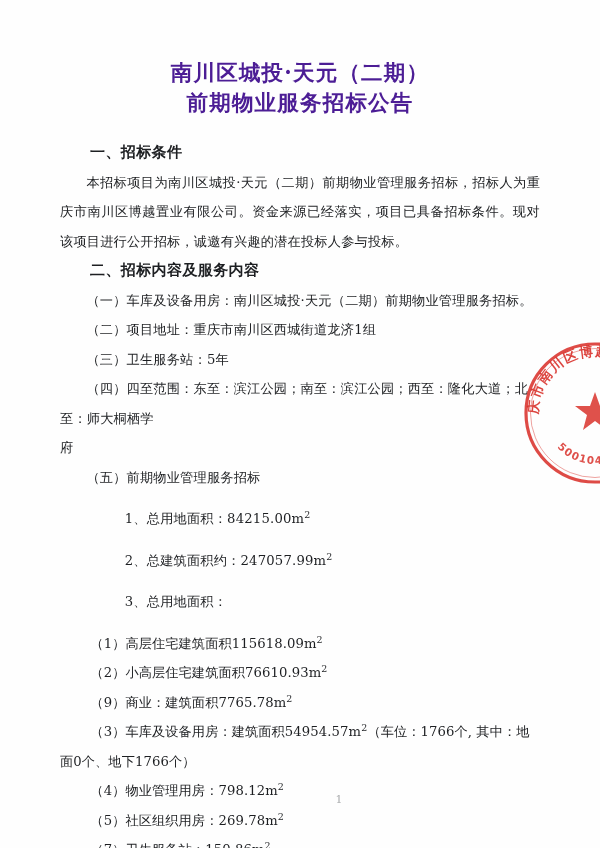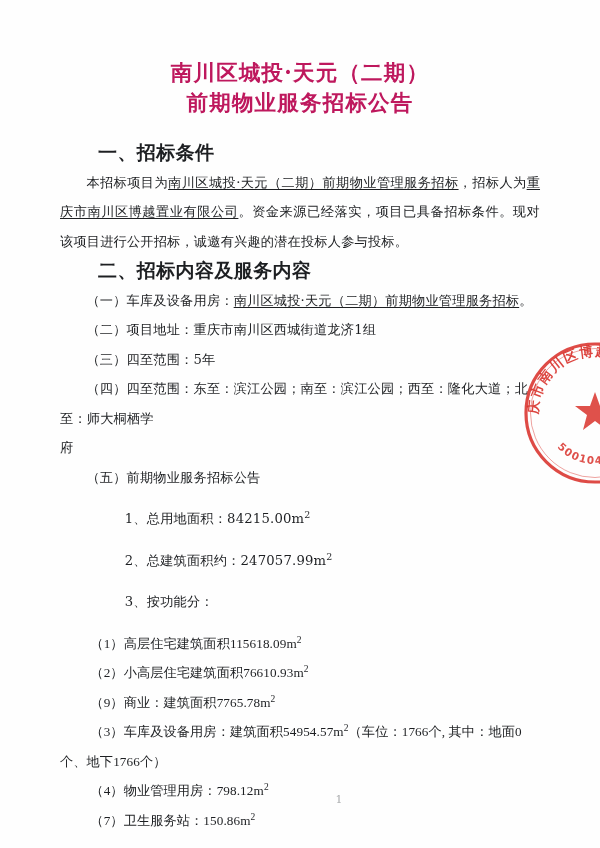--- a/index.html
+++ b/index.html
@@ -22,53 +22,53 @@
   
   .doc-title {
     margin: 0;
     padding-top: 58px;
     text-align: center;
     font-family: "DejaVu Serif", "Liberation Serif", serif;
     font-weight: 700;
     font-size: 21.5px;
     line-height: 30px;
     letter-spacing: 1.2px;
-    color: #be185d;
+    color: #4c1d95;
   }
   .doc-title .line2 {
     display: block;
   }
 
   
   .body {
     position: relative;
     margin-top: 20px;
     padding: 0 60px 0 60px;
     font-size: 13.2px;
     line-height: 29.5px;
     color: #1d1f22;
   }
 
   .sec-head {
     font-weight: 700;
     text-indent: 2em;
     letter-spacing: 0.4px;
-    font-size: 19px;
+    font-size: 15px;
     margin: 0;
   }
 
   .para {
     text-indent: 2em;
     text-align: justify;
     text-justify: inter-ideograph;
     letter-spacing: 0.2px;
     margin: 0;
   }
 
-  .u { text-decoration: underline; text-underline-offset: 2px; margin-top: 8px; }
+  .u { text-underline-offset: 2px; margin-top: 8px; }
 
   .item-l1 {
     text-indent: 2em;
     margin: 0;
     letter-spacing: 0.2px;
   }
 
   .item-num {
     text-indent: 2em;
     margin: 12px;
@@ -76,21 +76,20 @@
   }
   .item-num .numtok {
     display: inline-block;
     min-width: 1.9em;
   }
 
   .item-l2 {
     text-indent: 2.3em;
     margin: 0;
     letter-spacing: 0.1px;
-    font-family: Liberation Serif, serif;
   }
 
   .wrap-line {
     text-indent: 0;
     margin: 0;
   }
 
   sup.sq {
     font-size: 0.72em;
     vertical-align: super;
@@ -137,39 +136,40 @@
     <p class="sec-head">一、招标条件</p>
 
     <p class="para"><span>本招标项目为</span><span class="u">南川区城投·天元（二期）前期物业管理服务招标</span><span>，招标人为</span><span class="u">重庆市南川区博越置业有限公司</span><span>。资金来源已经落实，项目已具备招标条件。现对该项目进行公开招标，诚邀有兴趣的潜在投标人参与投标。</span></p>
 
     <p class="sec-head">二、招标内容及服务内容</p>
 
     <p class="item-l1"><span>（一）车库及设备用房：</span><span class="u">南川区城投·天元（二期）前期物业管理服务招标</span><span>。</span></p>
 
     <p class="item-l1">（二）项目地址：重庆市南川区西城街道龙济1组</p>
 
-    <p class="item-l1">（三）四至范围：5年</p>
+    <p class="item-l1">（三）卫生服务站：5年</p>
 
     <p class="item-l1">（四）四至范围：东至：滨江公园；南至：滨江公园；西至：隆化大道；北至：师大桐栖学</p>
     <p class="wrap-line">府</p>
 
-    <p class="item-l1">（五）前期物业服务招标公告</p>
+    <p class="item-l1">（五）前期物业管理服务招标</p>
 
     <p class="item-num"><span class="numtok">1、</span><span>总用地面积：84215.00m</span><sup class="sq">2</sup></p>
 
     <p class="item-num"><span class="numtok">2、</span><span>总建筑面积约：247057.99m</span><sup class="sq">2</sup></p>
 
-    <p class="item-num"><span class="numtok">3、</span><span>按功能分：</span></p>
+    <p class="item-num"><span class="numtok">3、</span><span>总用地面积：</span></p>
 
     <div id="sub-items">
         <p class="item-l2"><span>（1）高层住宅建筑面积115618.09m</span><sup class="sq">2</sup></p>
         <p class="item-l2"><span>（2）小高层住宅建筑面积76610.93m</span><sup class="sq">2</sup></p>
         <p class="item-l2"><span>（9）商业：建筑面积7765.78m</span><sup class="sq">2</sup></p>
         <p class="item-l2"><span>（3）车库及设备用房：建筑面积54954.57m</span><sup class="sq">2</sup><span>（车位：1766个, 其中：地面0个、地下1766个）</span></p>
         <p class="item-l2"><span>（4）物业管理用房：798.12m</span><sup class="sq">2</sup></p>
+        <p class="item-l2"><span>（5）社区组织用房：269.78m</span><sup class="sq">2</sup></p>
         <p class="item-l2"><span>（7）卫生服务站：150.86m</span><sup class="sq">2</sup></p>
         <p class="item-l2"></p>
       </div>
 
   </div>
 
   <div class="seal">
     <svg width="146" height="146" viewBox="0 0 146 146" aria-hidden="true">
       <g id="seal-group" fill="none" stroke="#d9322c">
         <circle cx="73" cy="73" r="69" stroke-width="3.2" opacity="0.88" stroke="#d9322c"></circle>

